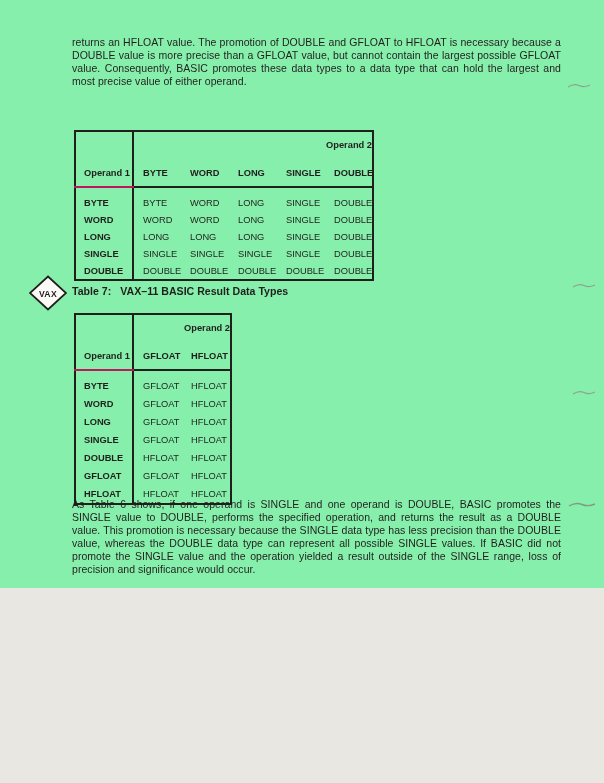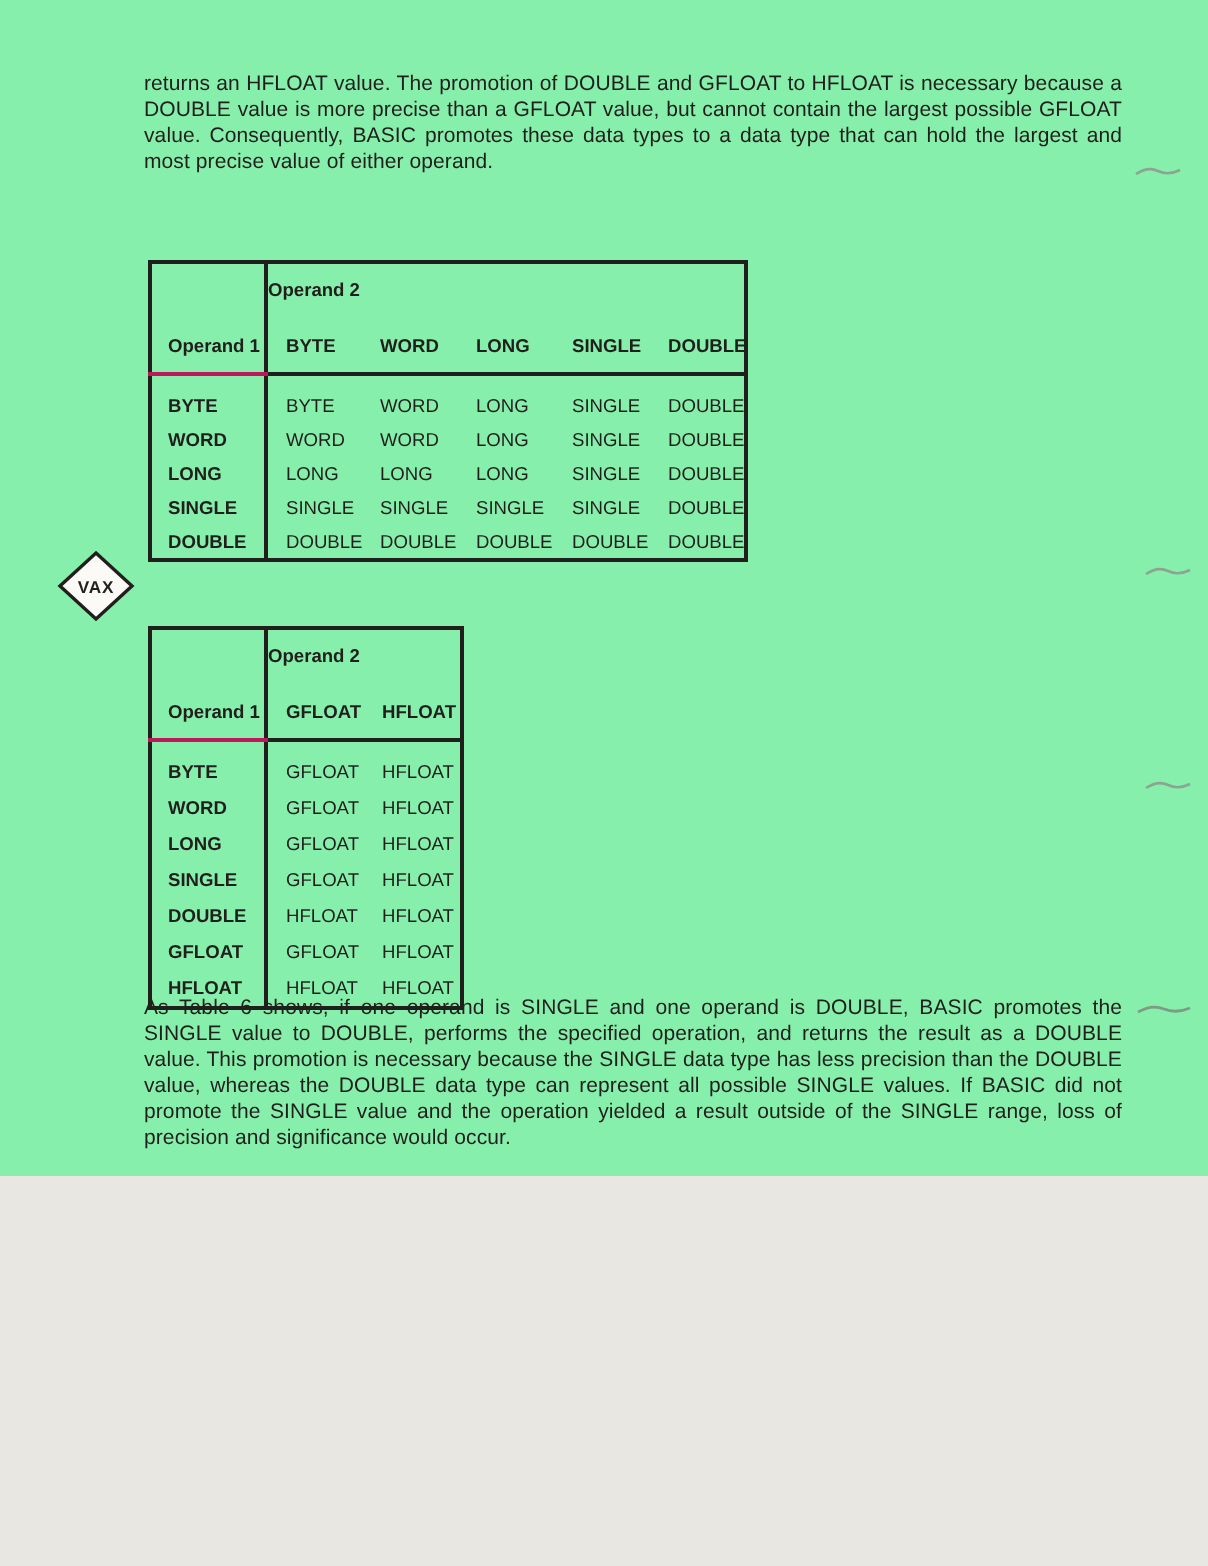--- a/index.html
+++ b/index.html
@@ -56,21 +56,21 @@
     overflow: visible;
   }
   .t .op1 {
     vertical-align: bottom;
     padding: 0 0 8px 8px;
     font-weight: bold;
     border-right: 2px solid #211f1c;
     border-bottom: 2px solid #be185d;
   }
   .t .op2 {
-    text-align: left;
+    text-align: right;
     font-weight: bold;
     vertical-align: top;
     padding-top: 8px;
     height: 20px;
   }
   .t .h2 td {
     font-weight: bold;
     vertical-align: bottom;
     padding: 0 0 8px 9px;
     border-bottom: 2px solid #211f1c;
@@ -178,20 +178,23 @@
       <td>DOUBLE</td>
     </tr>
   </tbody>
     </table>
 
   <svg class="vax-badge v1" viewBox="0 0 40 36">
     <polygon points="20,1.5 38,18 20,34.5 2,18" fill="#fbfaf7" stroke="#211f1c" stroke-width="1.7"></polygon>
     <text x="20" y="21.5" text-anchor="middle" font-family="Liberation Sans, sans-serif" font-size="8.6" font-weight="bold" letter-spacing="0.4" fill="#211f1c">VAX</text>
   </svg>
 
+  <div class="caption" style="top:285px">
+    <span class="cnum">Table 7:</span><span>VAX–11 BASIC Result Data Types</span>
+  </div>
 
   <table class="t t7">
     <colgroup>
         <col style="width:58px">
         <col style="width:49px">
         <col style="width:49px">
       </colgroup>
     <tbody>
         <tr class="h1">
       <td class="op1" rowspan="2">Operand 1</td>

